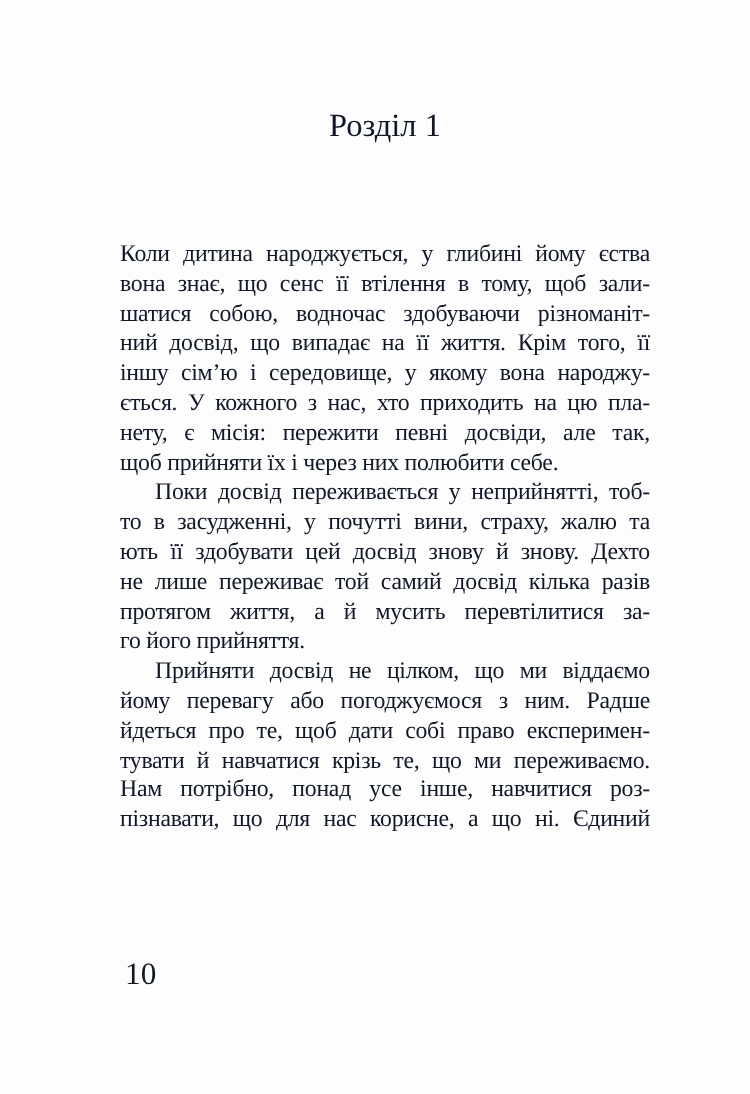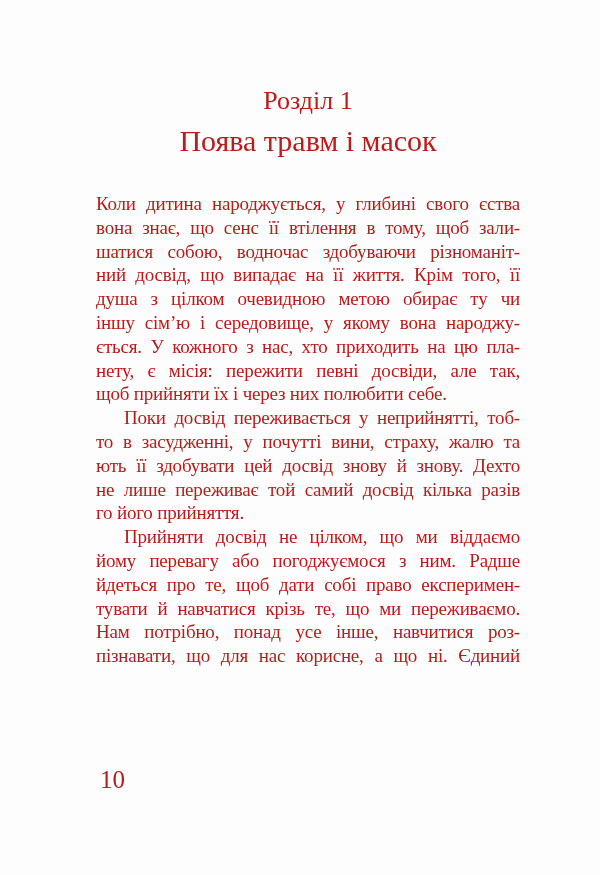--- a/index.html
+++ b/index.html
@@ -5,21 +5,21 @@
   html, body {
     margin: 0;
     padding: 0;
     background: #ffffff;
   }
   .page {
     position: relative;
     width: 600px;
     height: 875px;
     background: #fdfdfd;
-    color: #b91c1c;
+    color: #0f172a;
     font-family: "Liberation Serif", serif;
     overflow: hidden;
   }
   .heading {
     position: absolute;
     left: 96px;
     top: 82px;
     width: 424px;
     text-align: center;
   }
@@ -61,37 +61,36 @@
     font-size: 25px;
     line-height: 23.8px;
   }
 </style>
 </head>
 <body>
 
 <div class="page">
   <div class="heading">
     <div class="chapter-label">Розділ 1</div>
-    <div class="chapter-title">Поява травм і масок</div>
   </div>
 
   <div class="body-text" id="body-text">
-      <div class="line">Коли дитина народжується, у глибині свого єства</div>
+      <div class="line">Коли дитина народжується, у глибині йому єства</div>
       <div class="line">вона знає, що сенс її втілення в тому, щоб зали-</div>
       <div class="line">шатися собою, водночас здобуваючи різноманіт-</div>
       <div class="line">ний досвід, що випадає на її життя. Крім того, її</div>
-      <div class="line">душа з цілком очевидною метою обирає ту чи</div>
       <div class="line">іншу сім’ю і середовище, у якому вона народжу-</div>
       <div class="line">ється. У кожного з нас, хто приходить на цю пла-</div>
       <div class="line">нету, є місія: пережити певні досвіди, але так,</div>
       <div class="line no-justify">щоб прийняти їх і через них полюбити себе.</div>
       <div class="line indent">Поки досвід переживається у неприйнятті, тоб-</div>
       <div class="line">то в засудженні, у почутті вини, страху, жалю та</div>
       <div class="line">ють її здобувати цей досвід знову й знову. Дехто</div>
       <div class="line">не лише переживає той самий досвід кілька разів</div>
+      <div class="line">протягом життя, а й мусить перевтілитися за-</div>
       <div class="line no-justify">го його прийняття.</div>
       <div class="line indent">Прийняти досвід не цілком, що ми віддаємо</div>
       <div class="line">йому перевагу або погоджуємося з ним. Радше</div>
       <div class="line">йдеться про те, щоб дати собі право експеримен-</div>
       <div class="line">тувати й навчатися крізь те, що ми переживаємо.</div>
       <div class="line">Нам потрібно, понад усе інше, навчитися роз-</div>
       <div class="line">пізнавати, що для нас корисне, а що ні. Єдиний</div>
     </div>
 
   <div class="page-number">10</div>

